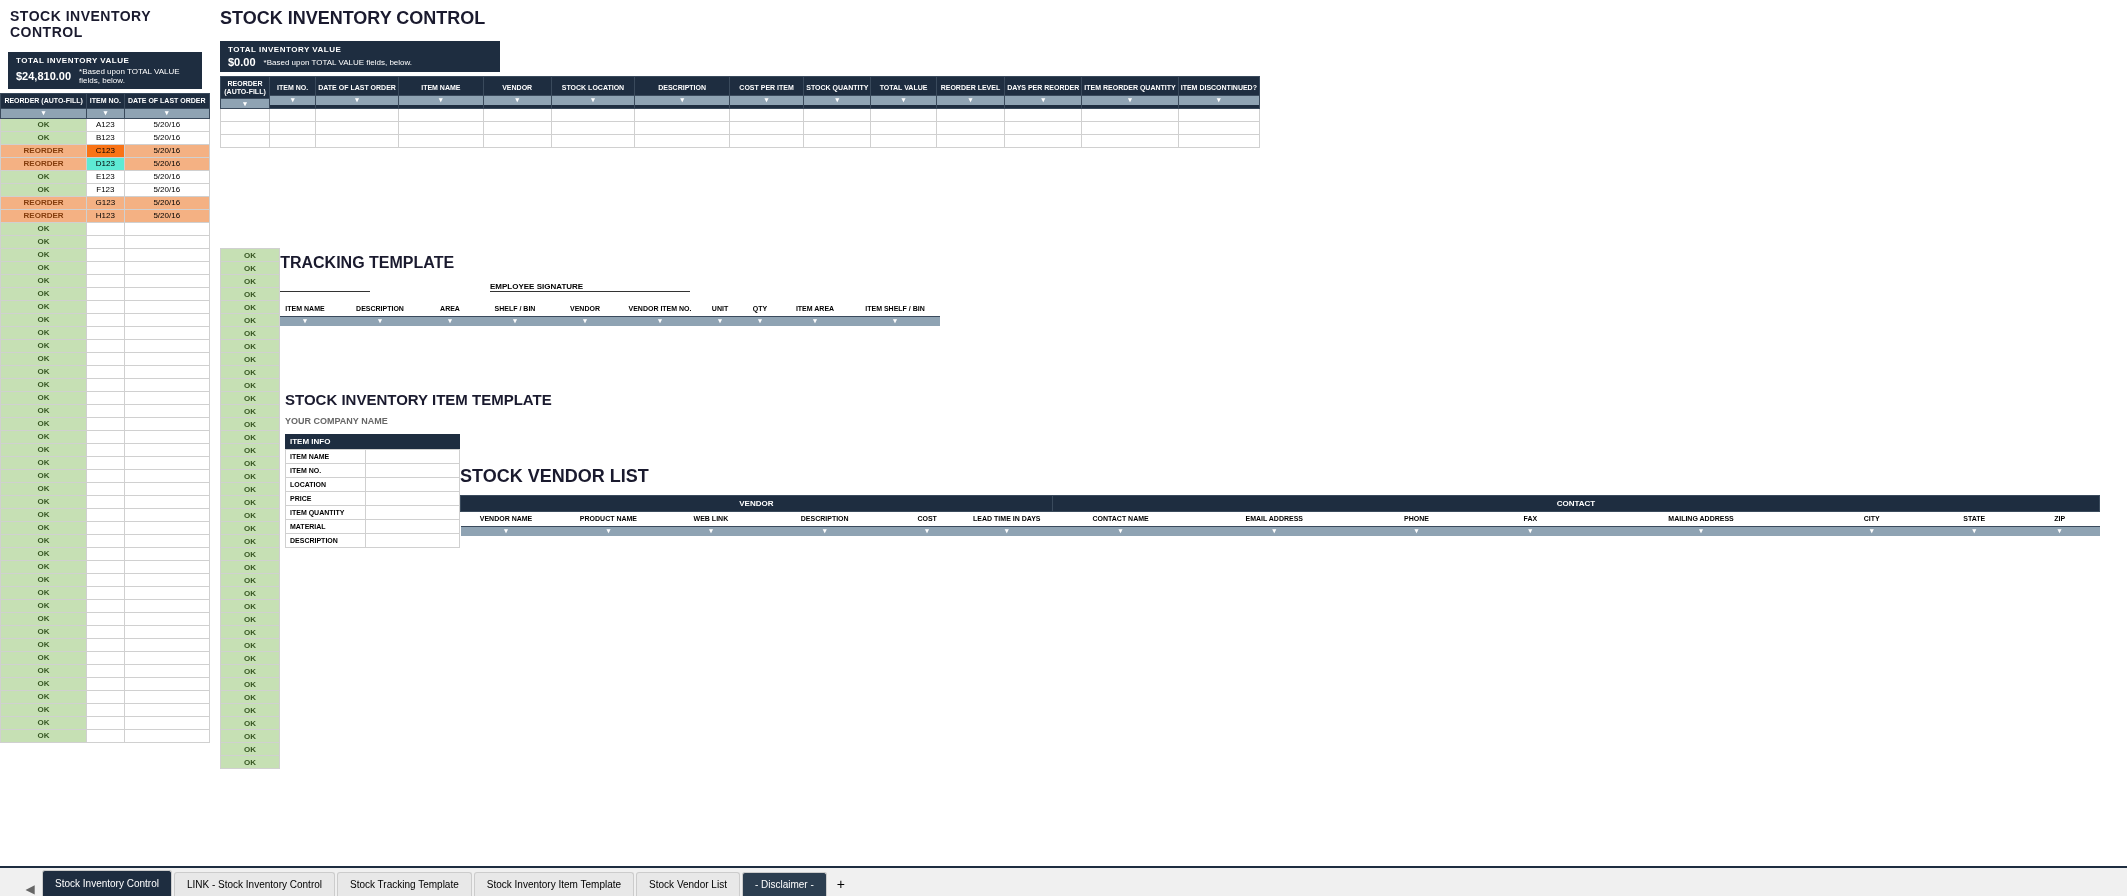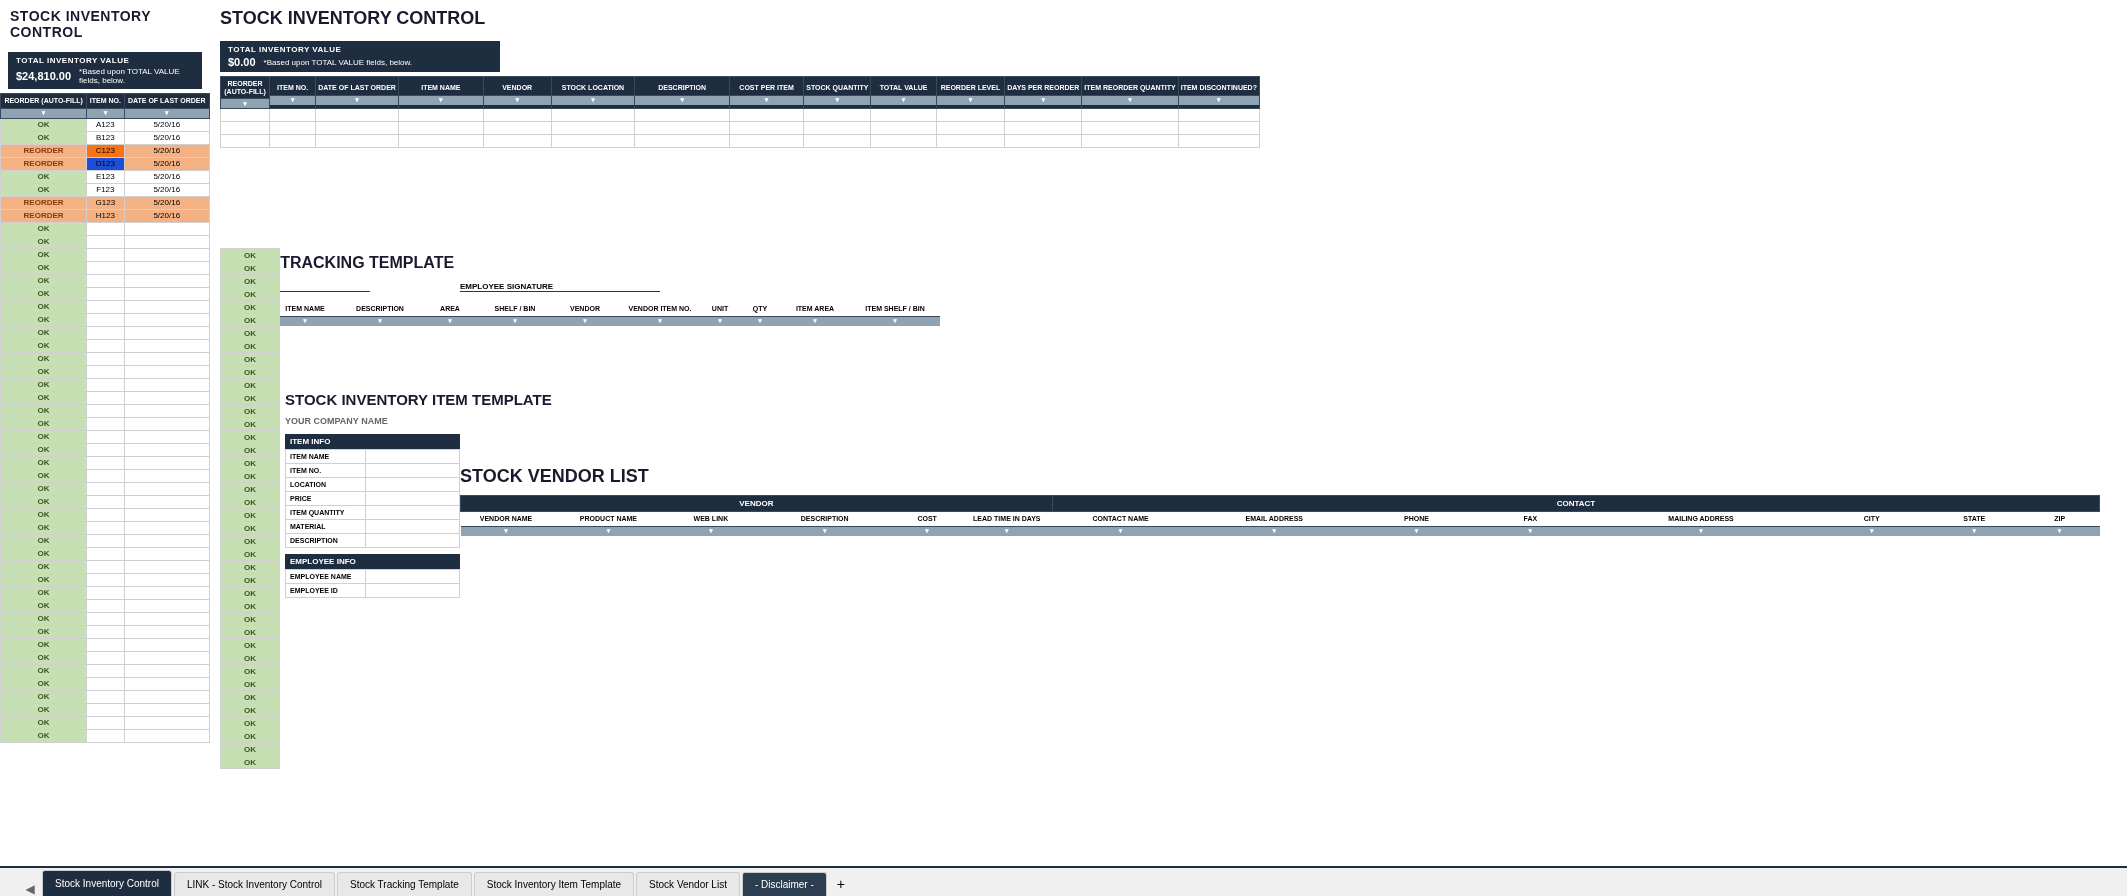--- a/index.html
+++ b/index.html
@@ -88,21 +88,21 @@
               <td>B123</td>
               <td>5/20/16</td>
             </tr>
           <tr>
               <td style="background:#f4b183; color:#843c0c; font-weight:bold;">REORDER</td>
               <td style="background:#f97316;">C123</td>
               <td style="background:#f4b183;">5/20/16</td>
             </tr>
           <tr>
               <td style="background:#f4b183; color:#843c0c; font-weight:bold;">REORDER</td>
-              <td style="background:#1d4ed8;">D123</td>
+              <td style="background:#5eead4;">D123</td>
               <td style="background:#f4b183;">5/20/16</td>
             </tr>
           <tr>
               <td style="background:#c6e0b4; color:#375623; font-weight:bold;">OK</td>
               <td>E123</td>
               <td>5/20/16</td>
             </tr>
           <tr>
               <td style="background:#c6e0b4; color:#375623; font-weight:bold;">OK</td>
               <td>F123</td>
@@ -482,21 +482,21 @@
               <td></td>
               <td></td>
             </tr>
         </tbody>
       </table>
     </div>
 
     <div style="position:absolute; top:248px; left:0; width:870px;">
       <div style="font-size:16px; font-weight:bold; color:#1a1a2e; padding:6px 10px;">STOCK TRACKING TEMPLATE</div>
 
-      <div style="display:flex; gap:90px; padding:4px 10px 8px 10px;">
+      <div style="display:flex; gap:120px; padding:4px 10px 8px 10px;">
         <div style="border-bottom:1px solid #333; min-width:150px; font-size:8px; font-weight:bold;">DATE</div>
         <div style="border-bottom:1px solid #333; min-width:200px; font-size:8px; font-weight:bold;">EMPLOYEE SIGNATURE</div>
       </div>
 
       <table style="border-collapse:collapse; margin: 2px 10px; font-size:7px;">
         <thead>
           <tr>
             <th class="th-with-filter" style="width:50px;">
                 <div class="th-label">ITEM NO.</div>
                 <div class="th-filter">
@@ -707,35 +707,20 @@
               <td style="border:1px solid #d0d0d0; height:14px;"></td>
             </tr>
             <tr>
               <td style="font-size:7px; font-weight:bold; padding:2px 4px; border:1px solid #d0d0d0;">DESCRIPTION</td>
               <td style="border:1px solid #d0d0d0; height:14px;"></td>
             </tr>
           </tbody>
         </table>
       </div>
 
-      <div style="margin: 6px 10px; width:175px;">
-        <div style="background:#1e2d40; color:white; font-size:8px; font-weight:bold; padding:3px 5px;">EMPLOYEE INFO</div>
-        <table style="border-collapse:collapse; width:100%;">
-          <tbody>
-            <tr>
-              <td style="font-size:7px; font-weight:bold; padding:2px 4px; border:1px solid #d0d0d0; width:80px;">EMPLOYEE NAME</td>
-              <td style="border:1px solid #d0d0d0; height:14px;"></td>
-            </tr>
-            <tr>
-              <td style="font-size:7px; font-weight:bold; padding:2px 4px; border:1px solid #d0d0d0;">EMPLOYEE ID</td>
-              <td style="border:1px solid #d0d0d0; height:14px;"></td>
-            </tr>
-          </tbody>
-        </table>
-      </div>
     </div>
 
     <div style="position:absolute; top:460px; left:240px; width:1660px;">
       <div style="font-size:18px; font-weight:bold; color:#1a1a2e; padding:6px 10px;">STOCK VENDOR LIST</div>
 
       <table style="border-collapse:collapse; margin: 2px 10px; font-size:7px; width:1640px;">
         <thead>
           <tr>
             <th colspan="6" style="background:#1e2d40; color:white; text-align:center; padding:3px 6px; border:1px solid #3a4a5c; font-size:8px;">VENDOR</th>
             <th colspan="8" style="background:#1e2d40; color:white; text-align:center; padding:3px 6px; border:1px solid #3a4a5c; font-size:8px;">CONTACT</th>

